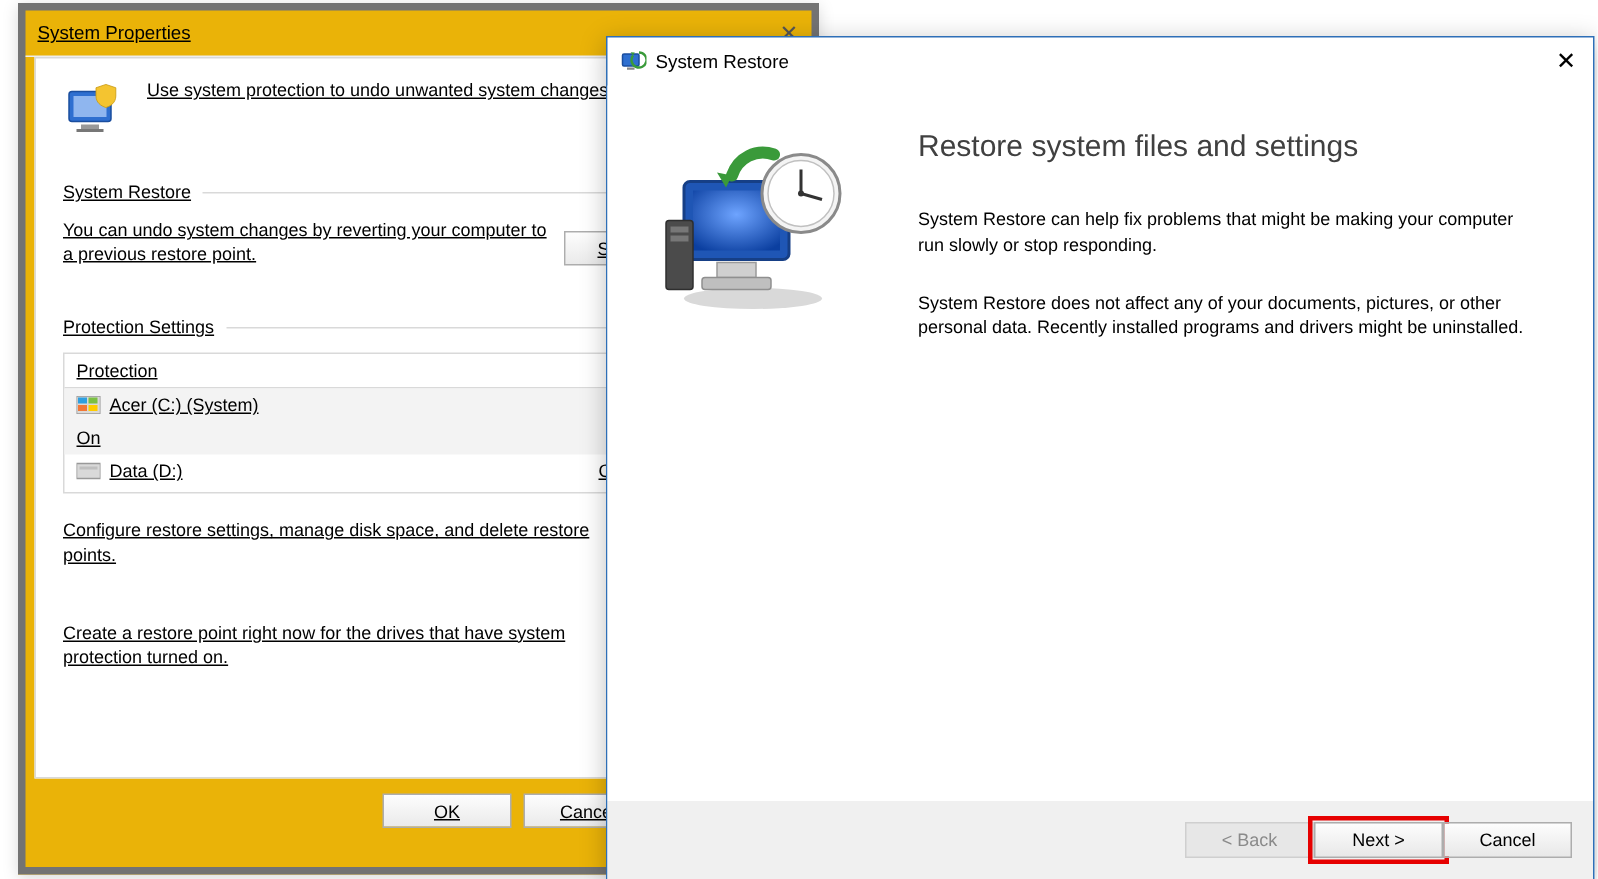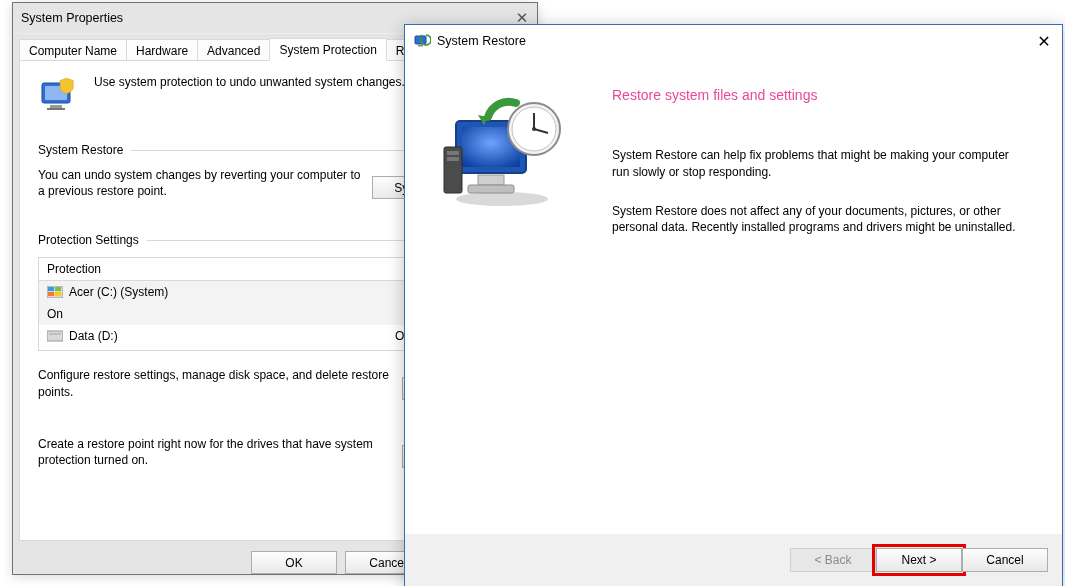--- a/index.html
+++ b/index.html
@@ -15,23 +15,24 @@
     position: relative;
   }
 
   
   .sysprop-window {
     position: absolute;
     left: 12px;
     top: 2px;
     width: 524px;
     height: 571px;
-    background: #e5e5e5;
-    border: 1px solid #737373;
+    background: #eab308;
+    border: 5px solid #737373;
     box-shadow: 0 2px 10px rgba(0,0,0,.15);
+    text-decoration: underline;
   }
   .sysprop-titlebar {
     height: 30px;
     display: flex;
     align-items: center;
     padding: 0 8px;
     border-bottom: 1px solid #eee;
     position: relative;
   }
   .sysprop-titlebar .title {
@@ -216,24 +217,24 @@
     padding-top: 34px;
     display:flex;
     justify-content:center;
     align-items:flex-start;
   }
   .wizard-right {
     flex: 1;
     padding: 30px 32px 0 12px;
   }
   .wizard-heading {
-    font-size: 14px;
+    font-size: 20px;
     font-weight: 400;
-    color: #ec4899;
-    margin-bottom: 44px;
+    color: #404040;
+    margin-bottom: 28px;
   }
   .wizard-para {
     font-size: 12px;
     line-height: 1.4;
     margin-bottom: 22px;
     max-width: 410px;
   }
   .wizard-footer {
     height: 52px;
     border-top: 0;
@@ -267,27 +268,20 @@
 </style>
 </head>
 <body>
 
 <div class="sysprop-window">
   <div class="sysprop-titlebar">
     <span class="title">System Properties</span>
     <span class="close">✕</span>
   </div>
 
-  <div class="tabstrip">
-    <div class="tab">Computer Name</div>
-    <div class="tab">Hardware</div>
-    <div class="tab">Advanced</div>
-    <div class="tab active">System Protection</div>
-    <div class="tab clipped">R</div>
-  </div>
 
   <div class="tabpanel">
     <div class="intro-row">
       <span class="intro-icon">
         <svg width="42" height="42" viewBox="0 0 42 42">
           <rect x="4" y="8" width="28" height="20" rx="2" fill="#2e6fd0" stroke="#1a4e9e"></rect>
           <rect x="7" y="11" width="22" height="14" fill="#8fb6ef"></rect>
           <rect x="12" y="30" width="12" height="3" fill="#999"></rect>
           <rect x="9" y="33" width="18" height="2" fill="#777"></rect>
           <path d="M26 4 L38 8 L38 18 C38 26 32 30 26 32 C20 30 14 26 14 18 L14 8 Z" fill="#f4c430" stroke="#c99a12" transform="scale(.55) translate(26 2)"></path>

